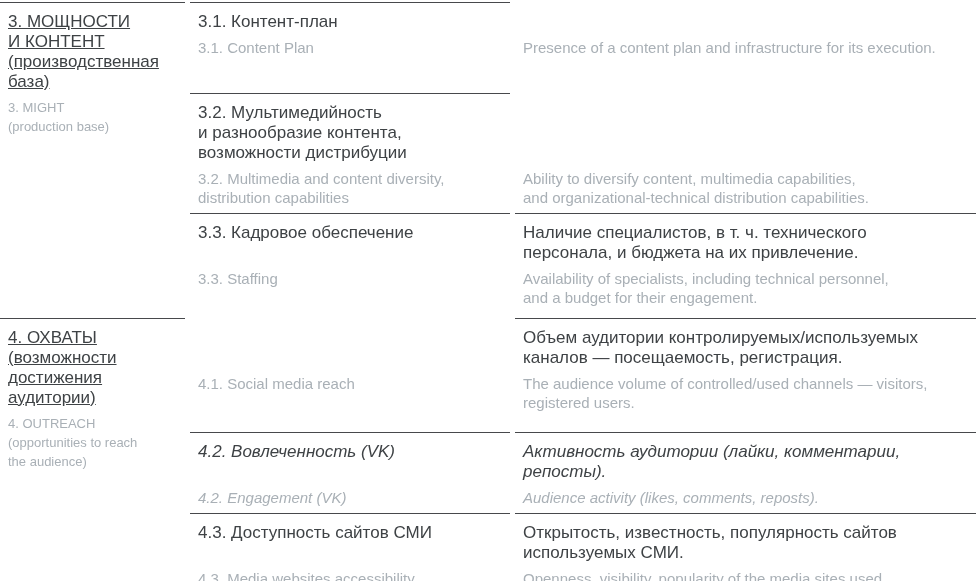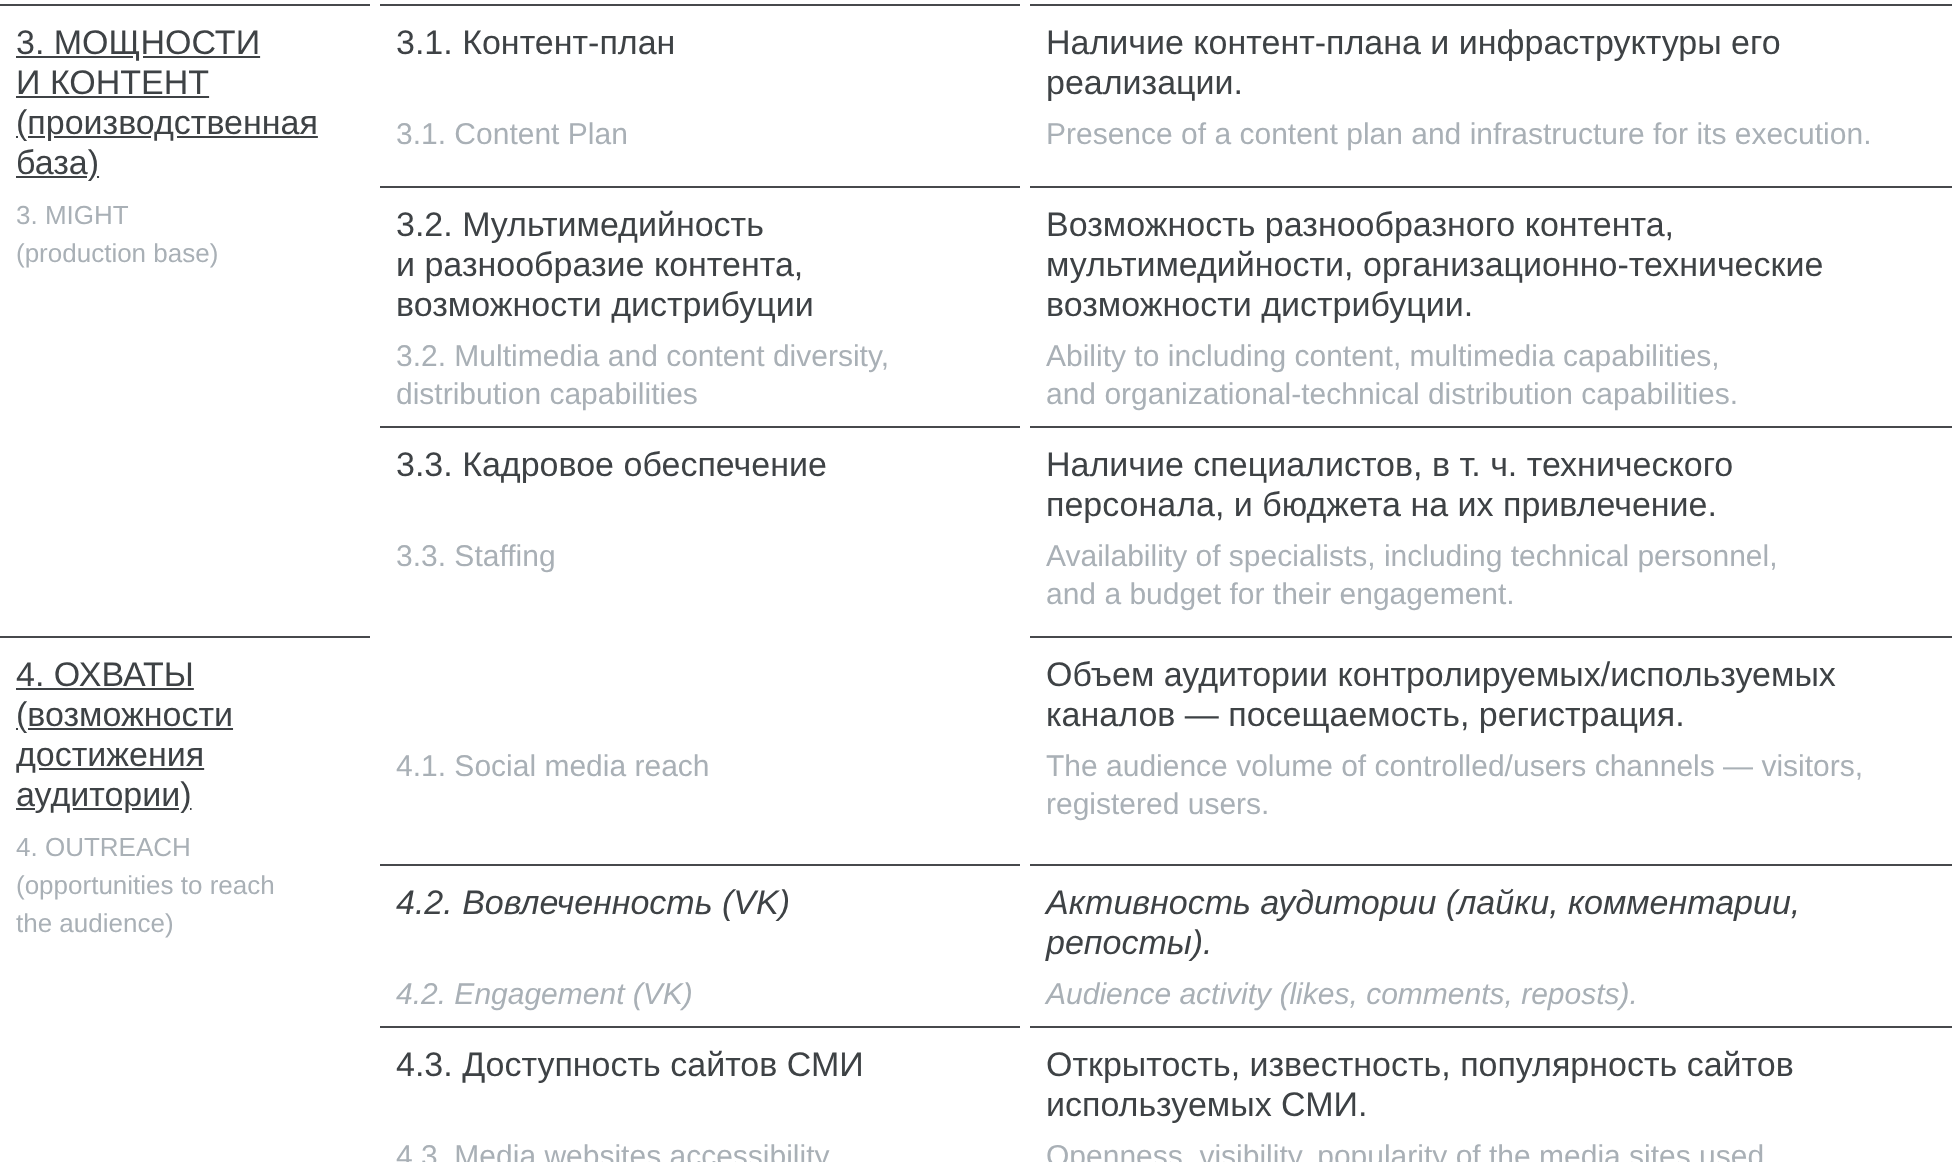--- a/index.html
+++ b/index.html
@@ -87,35 +87,30 @@
       <div class="label-ru">3. МОЩНОСТИ
 И КОНТЕНТ
 (производственная
 база)</div>
       <div class="label-en">3. MIGHT
 (production base)</div>
     </div>
     <div class="section-rows">
       <div class="row row-31">
         <div class="cell ru mid">3.1. Контент-план</div>
-        <div class="cell ru right">Наличие контент-плана и инфраструктуры его
-реализации.</div>
         <div class="cell en mid">3.1. Content Plan</div>
         <div class="cell en right">Presence of a content plan and infrastructure for its execution.</div>
       </div>
       <div class="row row-32">
         <div class="cell ru mid">3.2. Мультимедийность
 и разнообразие контента,
 возможности дистрибуции</div>
-        <div class="cell ru right">Возможность разнообразного контента,
-мультимедийности, организационно-технические
-возможности дистрибуции.</div>
         <div class="cell en mid">3.2. Multimedia and content diversity,
 distribution capabilities</div>
-        <div class="cell en right">Ability to including content, multimedia capabilities,
+        <div class="cell en right">Ability to diversify content, multimedia capabilities,
 and organizational-technical distribution capabilities.</div>
       </div>
       <div class="row row-33">
         <div class="cell ru mid">3.3. Кадровое обеспечение</div>
         <div class="cell ru right">Наличие специалистов, в т. ч. технического
 персонала, и бюджета на их привлечение.</div>
         <div class="cell en mid">3.3. Staffing</div>
         <div class="cell en right">Availability of specialists, including technical personnel,
 and a budget for their engagement.</div>
       </div>
@@ -130,21 +125,21 @@
 аудитории)</div>
       <div class="label-en">4. OUTREACH
 (opportunities to reach
 the audience)</div>
     </div>
     <div class="section-rows">
       <div class="row row-41">
         <div class="cell ru right">Объем аудитории контролируемых/используемых
 каналов — посещаемость, регистрация.</div>
         <div class="cell en mid">4.1. Social media reach</div>
-        <div class="cell en right">The audience volume of controlled/users channels — visitors,
+        <div class="cell en right">The audience volume of controlled/used channels — visitors,
 registered users.</div>
       </div>
       <div class="row row-42">
         <div class="cell ru mid">4.2. Вовлеченность (VK)</div>
         <div class="cell ru right">Активность аудитории (лайки, комментарии, репосты).</div>
         <div class="cell en mid">4.2. Engagement (VK)</div>
         <div class="cell en right">Audience activity (likes, comments, reposts).</div>
       </div>
       <div class="row row-43">
         <div class="cell ru mid">4.3. Доступность сайтов СМИ</div>

